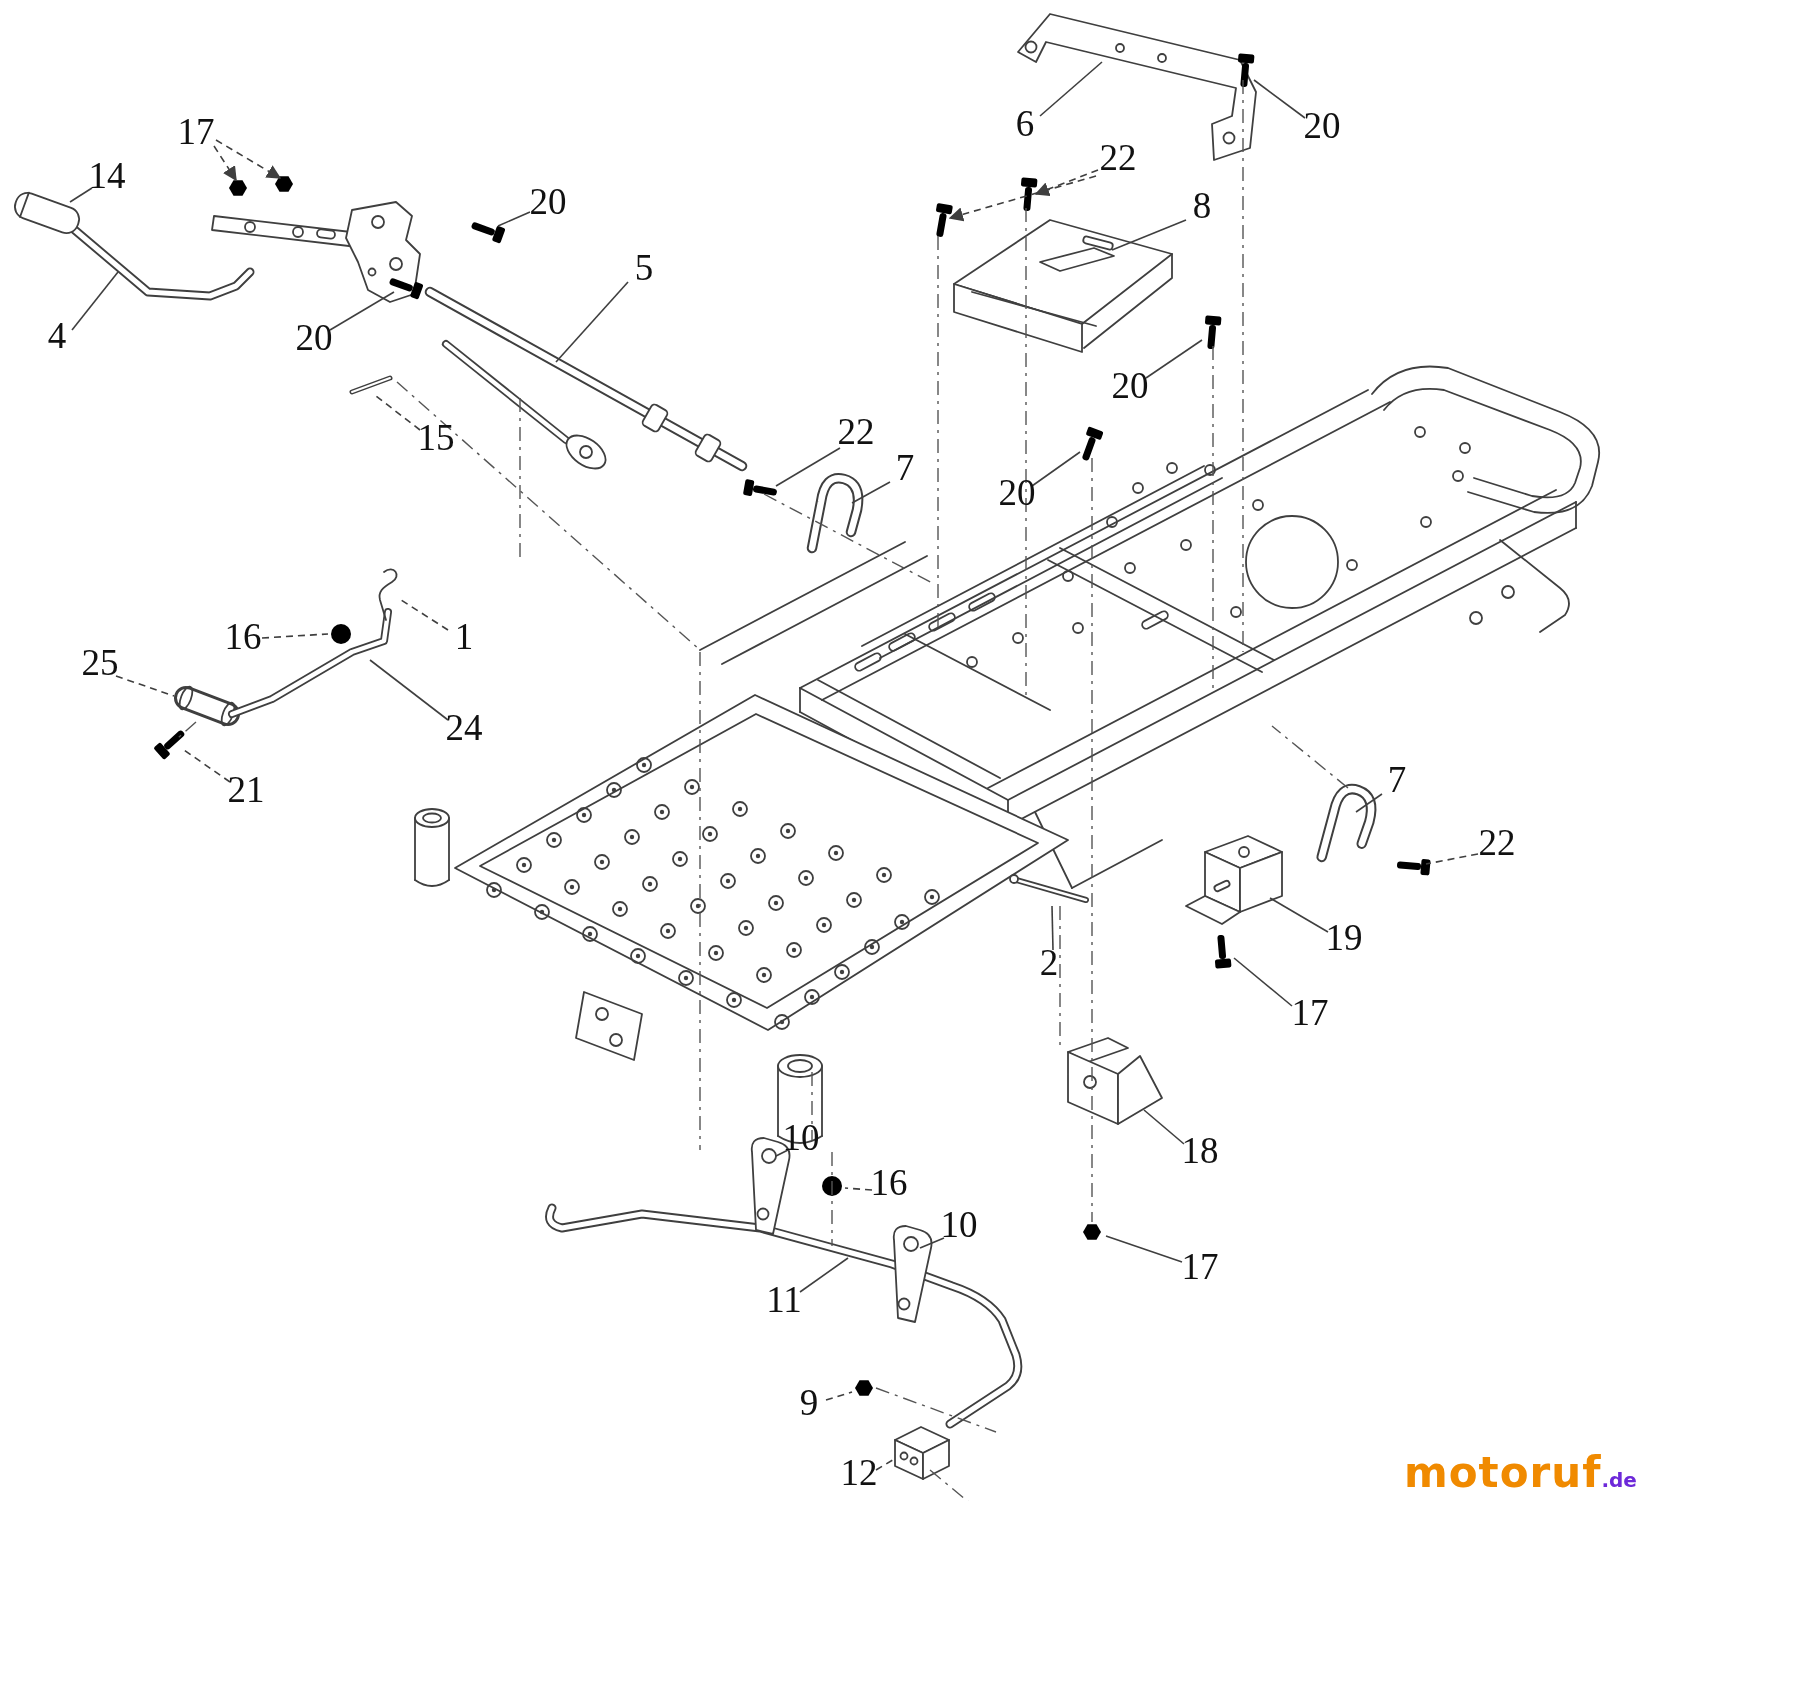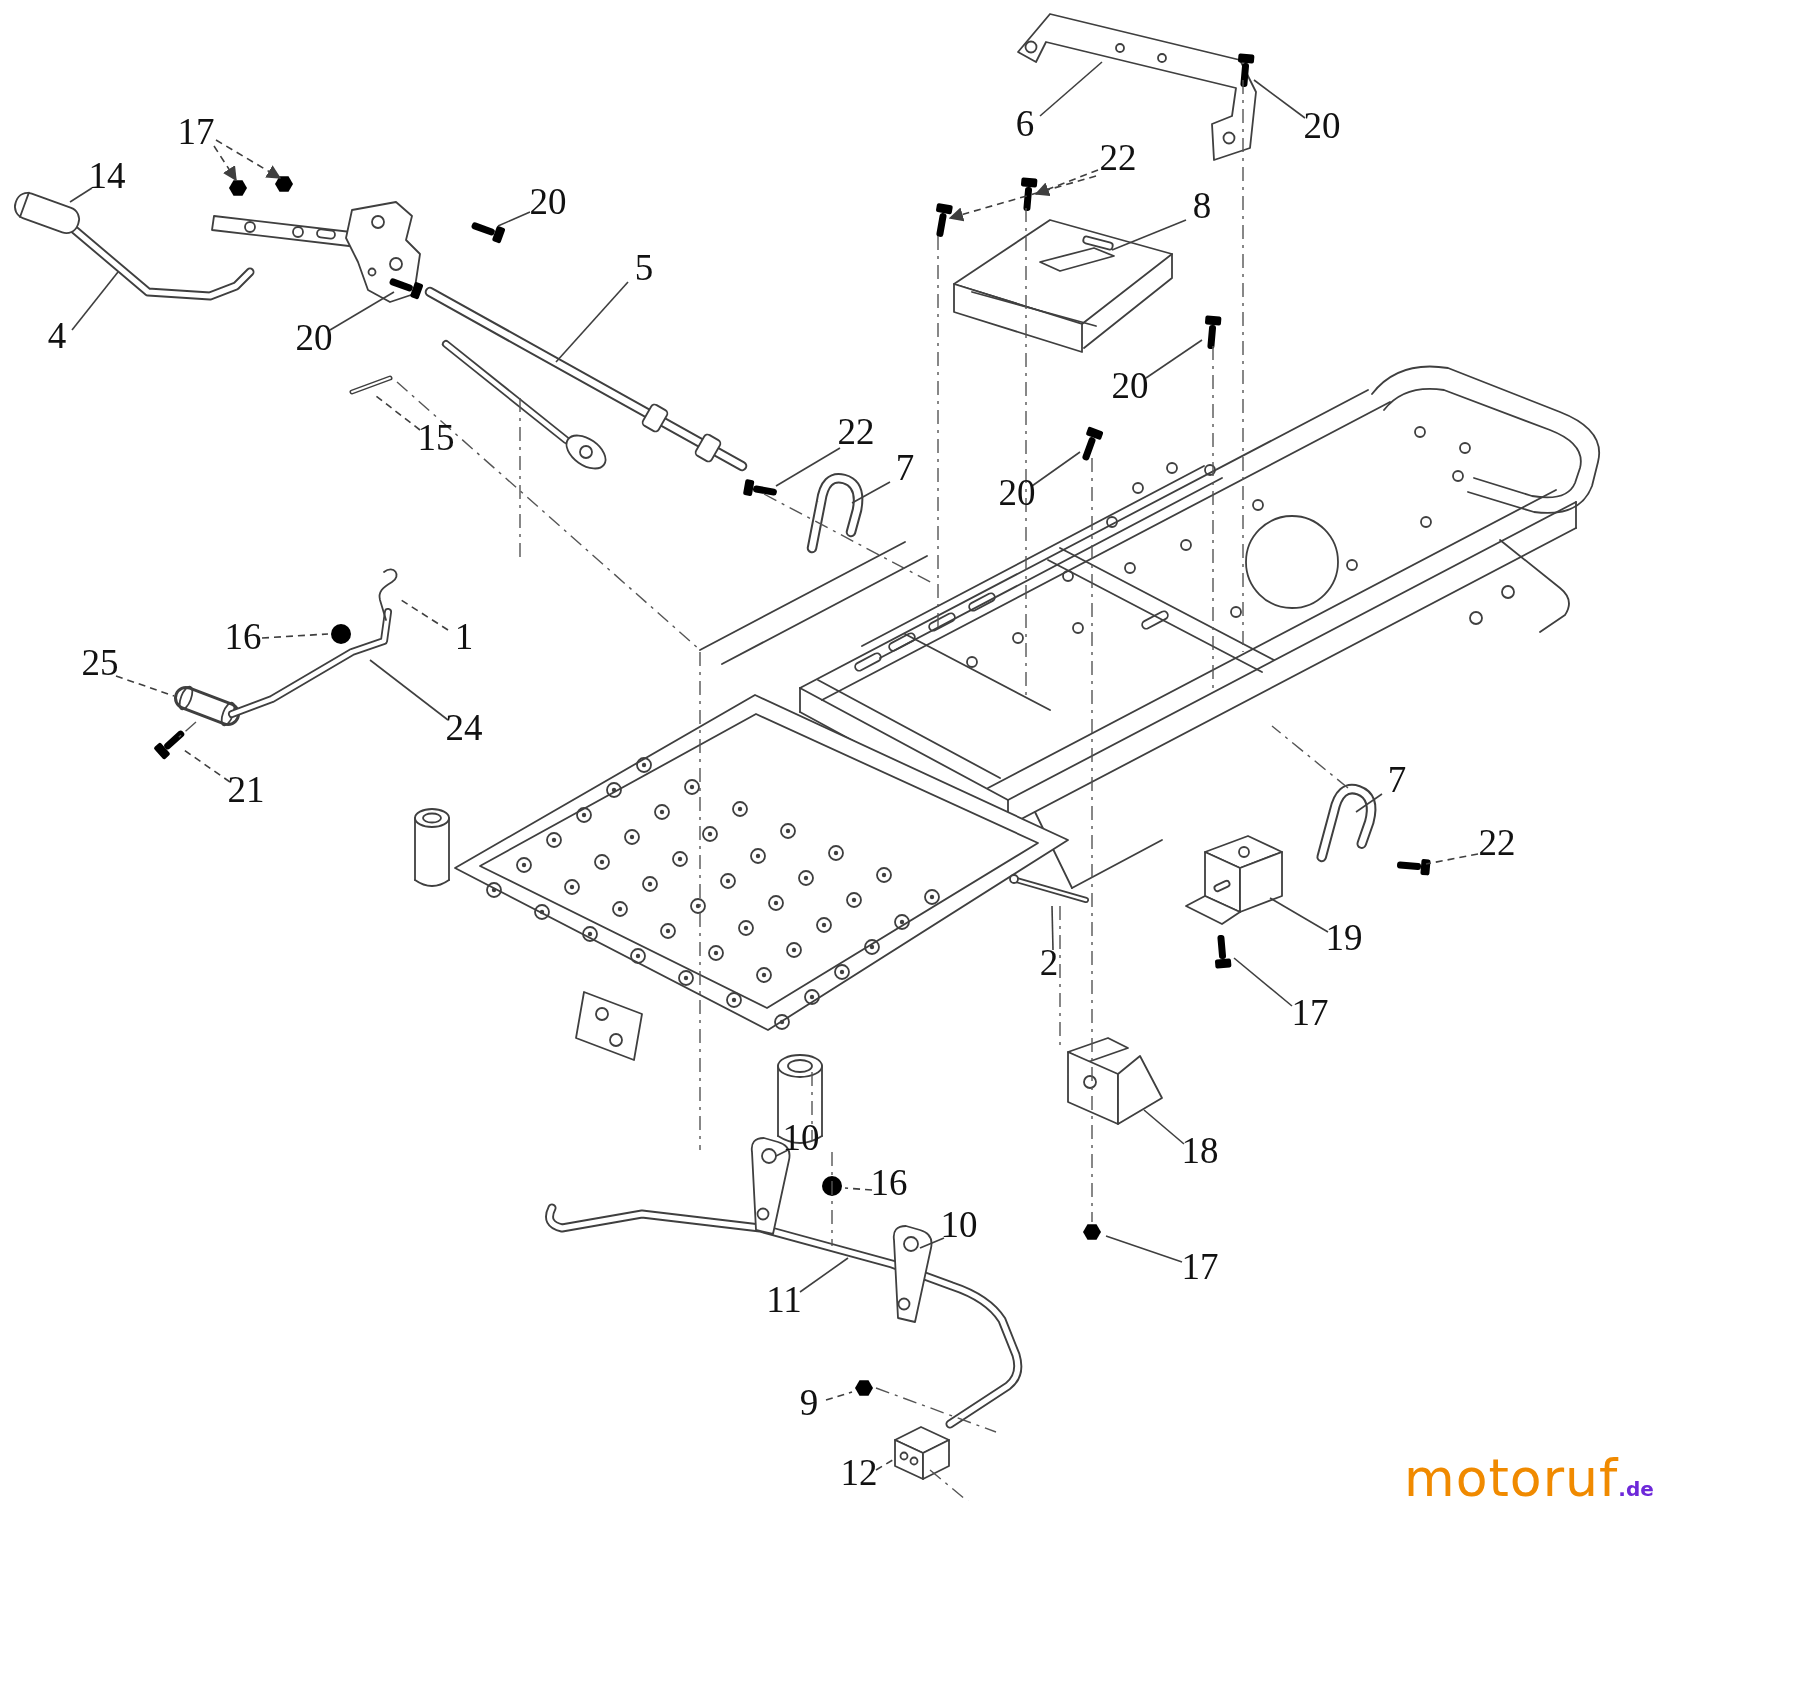--- a/index.html
+++ b/index.html
@@ -43,21 +43,21 @@
   .callout{
     font-family:"Liberation Serif", serif;
     font-size:37px;fill:var(--label);
     text-anchor:middle;dominant-baseline:middle;
   }
   .watermark{
     position:absolute;left:1404px;top:1448px;
     white-space:nowrap;cursor:pointer;
     font-family:"DejaVu Sans", sans-serif;
   }
-  .watermark .brand{font-size:52px;font-weight:normal;letter-spacing:1px;}
+  .watermark .brand{font-size:42px;font-weight:bold;letter-spacing:1px;}
   .watermark .tld{font-size:20px;font-weight:bold;}
 </style>
 </head>
 <body>
 
 <div class="canvas">
   <svg width="1800" height="1707" viewBox="0 0 1800 1707">
     <defs>
       <marker id="arrow" viewBox="0 0 10 10" refX="9" refY="5" markerWidth="9" markerHeight="9" orient="auto-start-reverse">
         <path d="M0,0 L10,5 L0,10 z" fill="#3f3f3f"></path>

